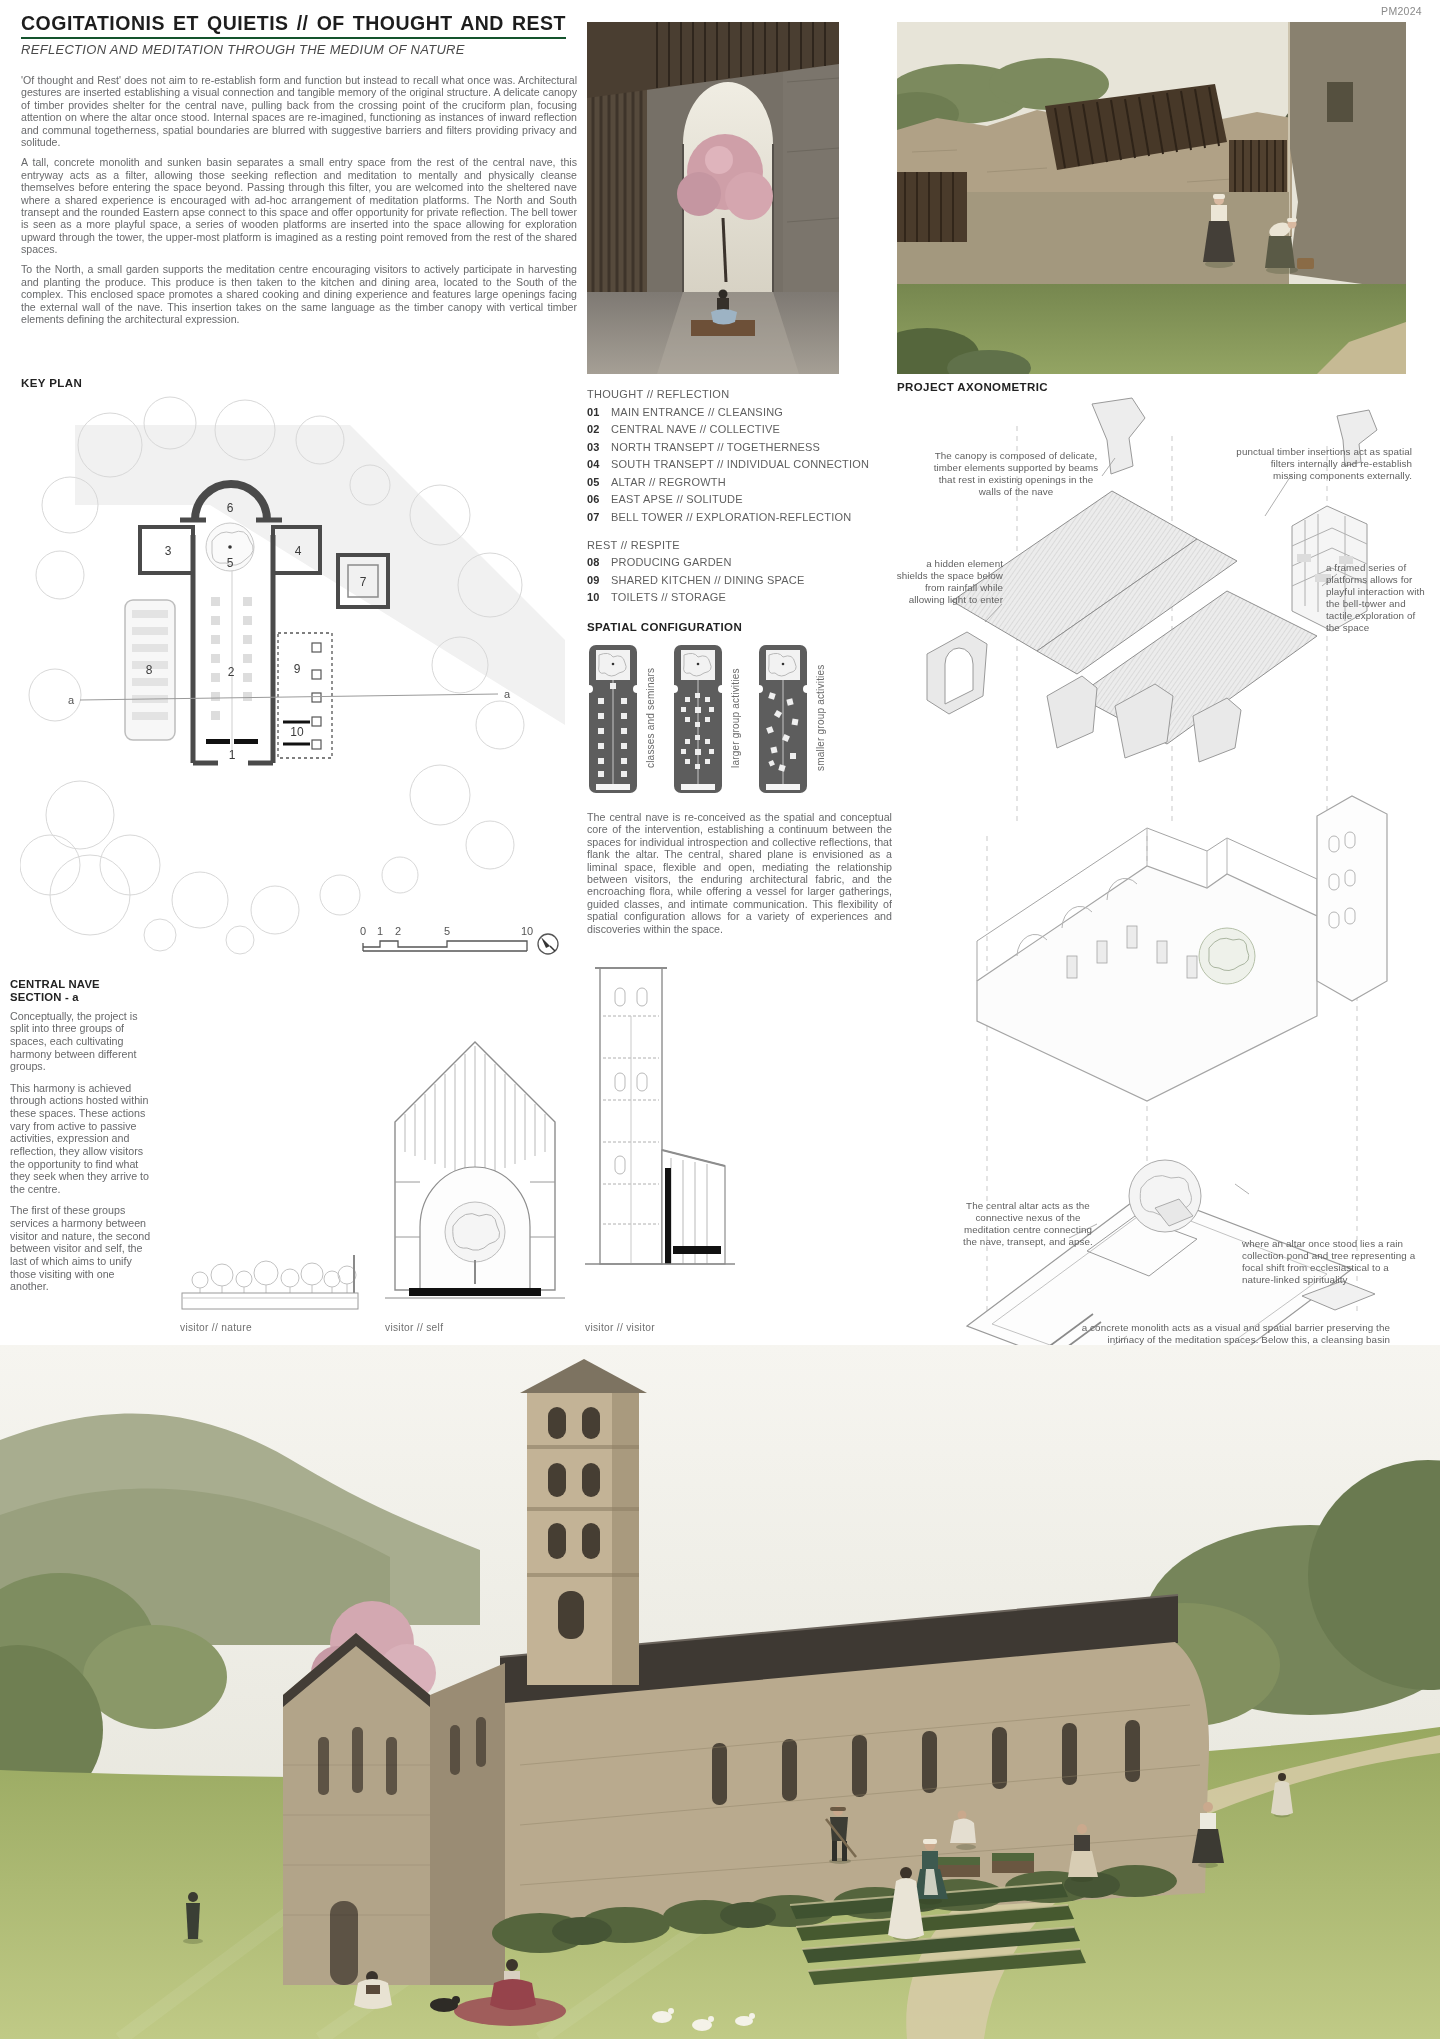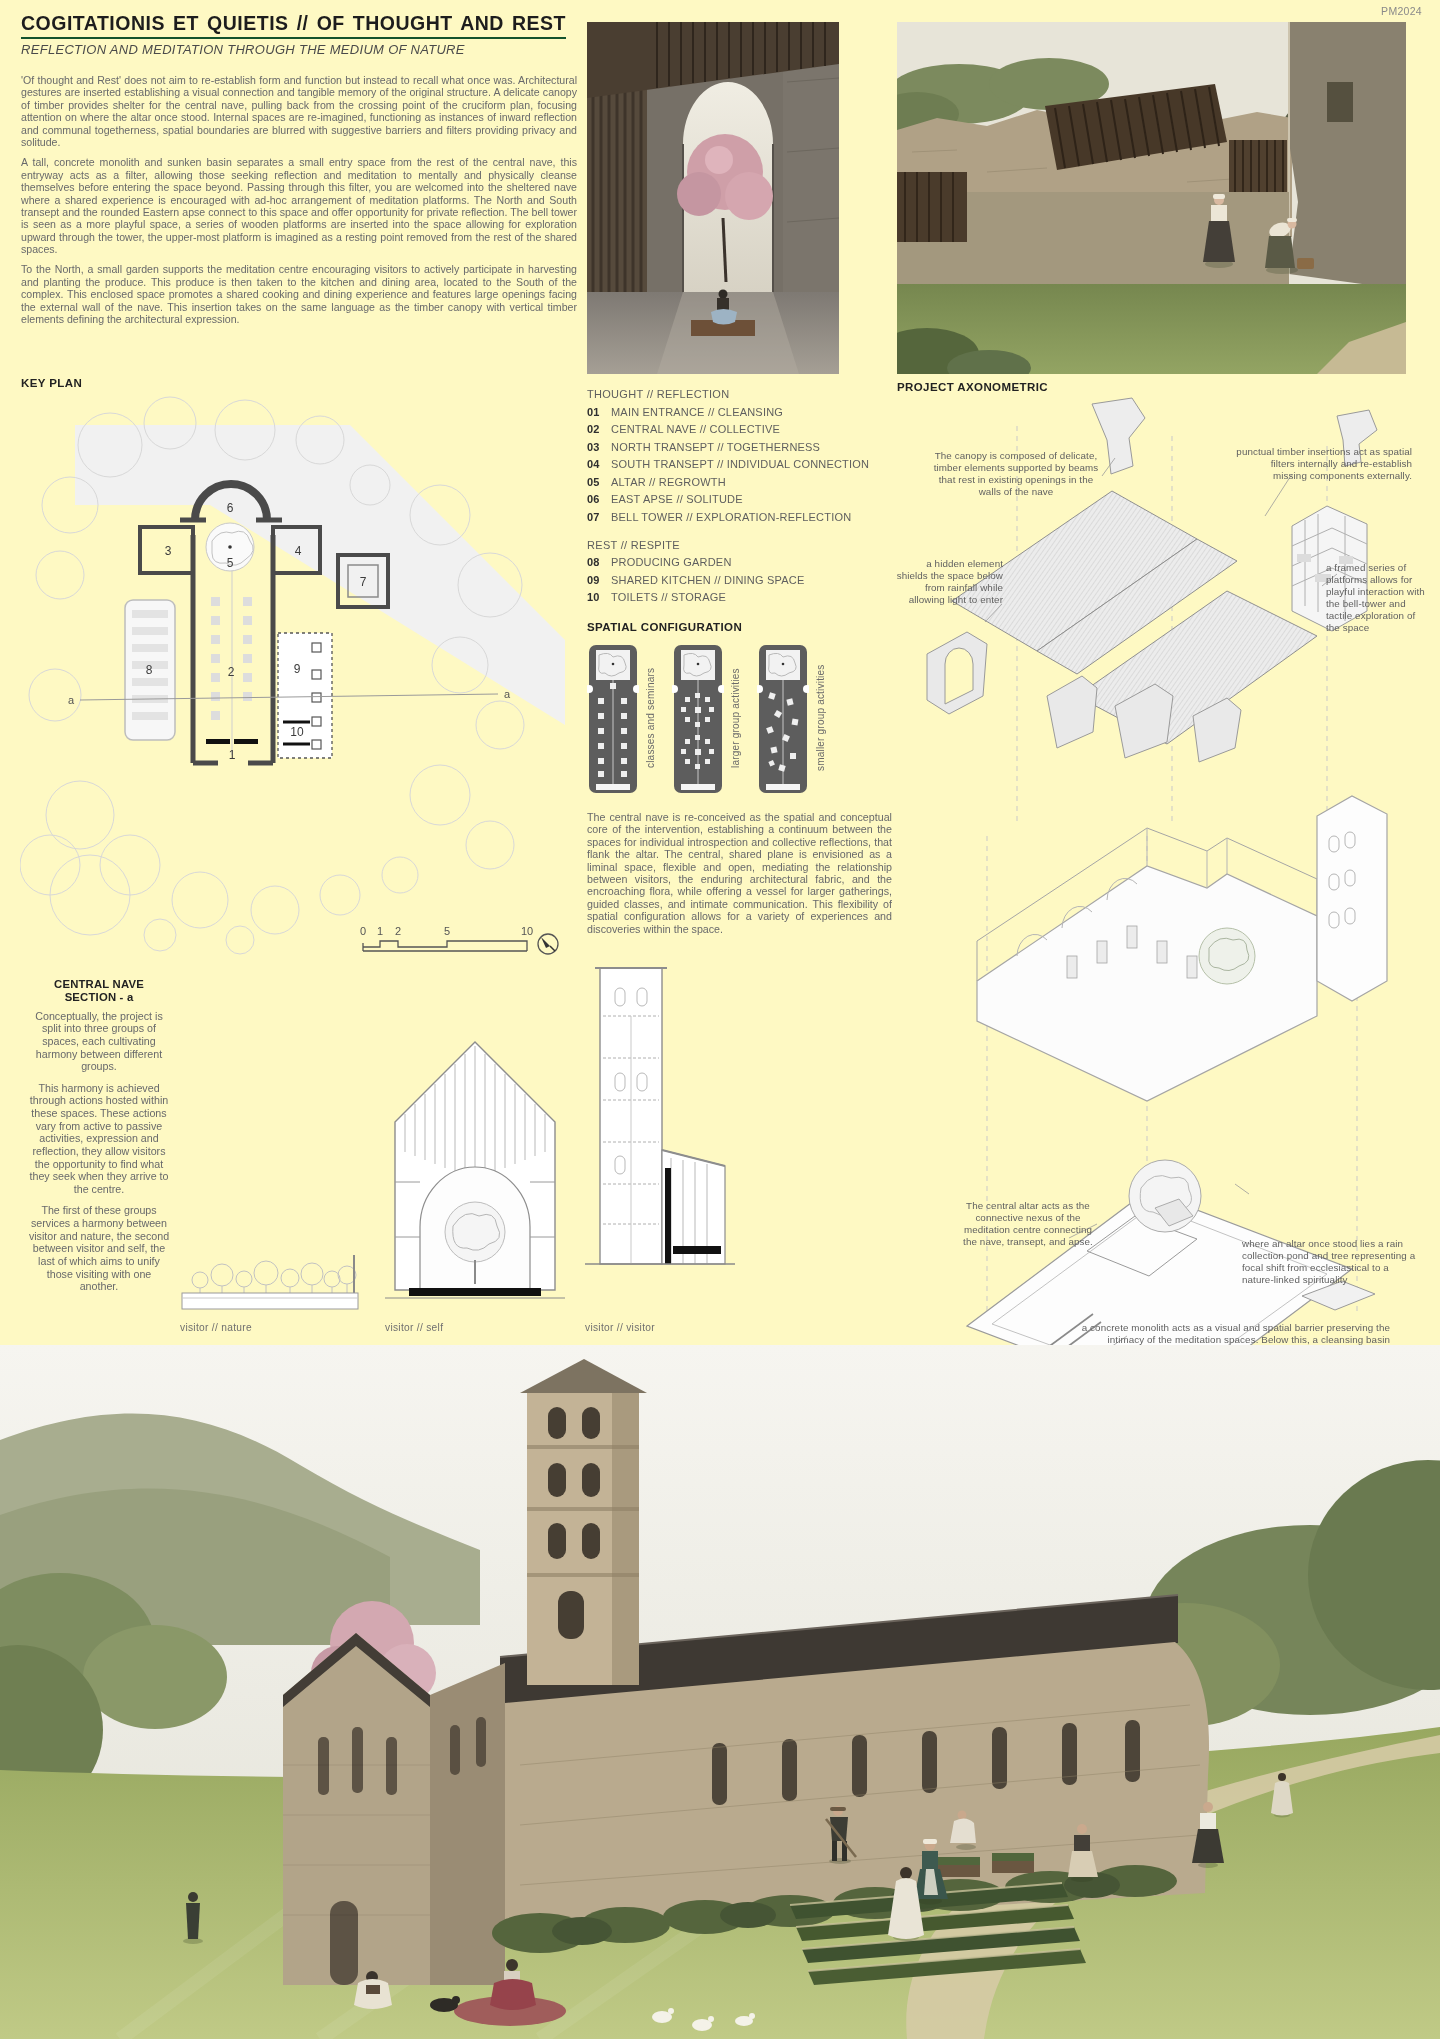--- a/index.html
+++ b/index.html
@@ -1,18 +1,18 @@
 <!DOCTYPE html>
 <html><head>
 <meta charset="utf-8">
 <style>
   * { margin:0; padding:0; box-sizing:border-box; }
   html,body { background:#e9e9e9; }
   body { font-family:"Liberation Sans", sans-serif; }
-  .board { position:relative; width:1440px; height:2039px; background:#fef9c3; overflow:hidden; margin:0 auto; }
+  .board { position:relative; width:1440px; height:2039px; background:#ffffff; overflow:hidden; margin:0 auto; }
   .abs { position:absolute; }
 
   .title { font-size:19.5px; font-weight:700; letter-spacing:.5px; color:#1d1d1d;
            text-align:justify; text-align-last:justify; padding-bottom:2px; border-bottom:2px solid #14532d; }
   .subtitle { margin-top:3px; font-style:italic; font-size:13px; color:#4a4a4a; letter-spacing:.3px; }
   .bodycol { font-size:10.6px; line-height:1.17; color:#68696b; text-align:justify; }
   .bodycol p { margin-bottom:8px; }
   .plate { font-size:10.5px; color:#8a8a8a; letter-spacing:.3px; }
 
   .h-bold { font-size:11.5px; font-weight:700; letter-spacing:.4px; color:#222; }
@@ -596,21 +596,21 @@
   </div>
 
   <div class="anno" style="left:928px; top:450px; width:176px; text-align:center;">The canopy is composed of delicate, timber elements supported by beams that rest in existing openings in the walls of the nave</div>
   <div class="anno" style="left:1236px; top:446px; width:176px; text-align:right;">punctual timber insertions act as spatial filters internally and re-establish missing components externally.</div>
   <div class="anno" style="left:895px; top:558px; width:108px; text-align:right;">a hidden element shields the space below from rainfall while allowing light to enter</div>
   <div class="anno" style="left:1326px; top:562px; width:100px; text-align:left;">a framed series of platforms allows for playful interaction with the bell-tower and tactile exploration of the space</div>
   <div class="anno" style="left:960px; top:1200px; width:136px; text-align:center;">The central altar acts as the connective nexus of the meditation centre connecting the nave, transept, and apse.</div>
   <div class="anno" style="left:1242px; top:1238px; width:178px; text-align:left;">where an altar once stood lies a rain collection pond and tree representing a focal shift from ecclesiastical to a nature-linked spirituality</div>
   <div class="anno" style="left:1078px; top:1322px; width:312px; text-align:right;">a concrete monolith acts as a visual and spatial barrier preserving the intimacy of the meditation spaces. Below this, a cleansing basin recalls where the stoup would have once stood, allowing for mental and physical cleanisng.</div>
 
-  <div class="abs navcol" style="left:28px; top:978px; width:142px;text-align:center;">
+  <div class="abs navcol" style="left:10px; top:978px; width:142px;">
     <div class="hd">CENTRAL NAVE SECTION - a</div>
     <p>Conceptually, the project is split into three groups of spaces, each cultivating harmony between different groups.</p>
     <p>This harmony is achieved through actions hosted within these spaces. These actions vary from active to passive activities, expression and reflection, they allow visitors the opportunity to find what they seek when they arrive to the centre.</p>
     <p>The first of these groups services a harmony between visitor and nature, the second between visitor and self, the last of which aims to unify those visiting with one another.</p>
   </div>
 
   <div class="abs" style="left:180px; top:1225px; width:180px; height:92px;">
     <svg width="180" height="92" viewBox="0 0 180 92">
       <g fill="none" stroke="#c2c2c2" stroke-width="1">
         <circle cx="20" cy="55" r="8"></circle>

